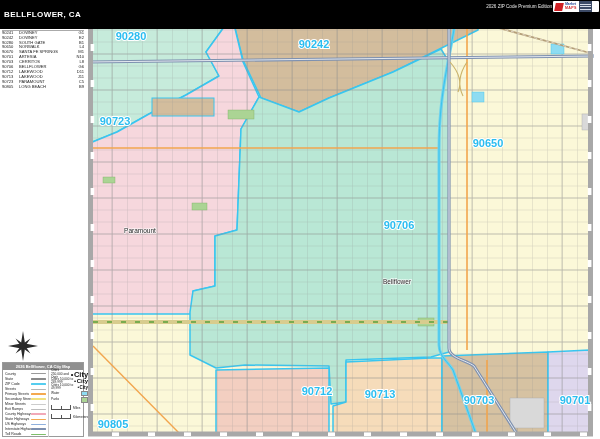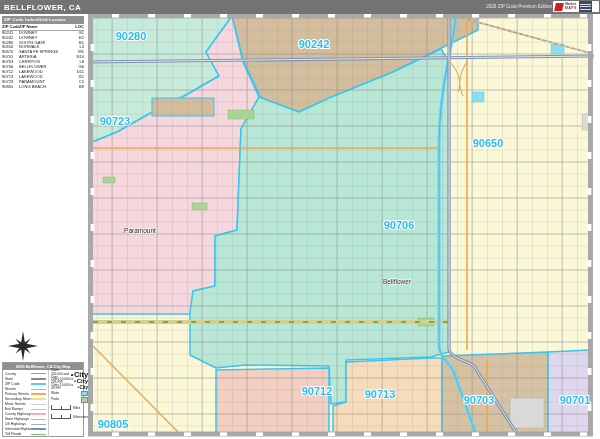--- a/index.html
+++ b/index.html
@@ -1,20 +1,20 @@
 <!DOCTYPE html>
 <html><head>
 <meta charset="utf-8">
 <style>
   html,body{margin:0;padding:0;}
   body{width:600px;height:439px;position:relative;background:#ffffff;
        font-family:"Liberation Sans",sans-serif;overflow:hidden;}
 
   
-  .titlebar{position:absolute;left:0;top:0;width:600px;height:14px;background:#737373;
+  .titlebar{position:absolute;left:0;top:0;width:600px;height:29px;background:#000000;
             display:flex;align-items:center;z-index:5;}
   .titlebar .title{font-size:8px;font-weight:bold;color:#ffffff;margin-left:4px;letter-spacing:.4px;}
   .titlebar .edition{position:absolute;right:48px;top:4px;font-size:4.6px;color:#e8e8e8;}
   .logo-box{position:absolute;right:1px;top:1px;width:44px;height:11px;background:#ffffff;
             border-radius:1px;display:flex;align-items:center;padding:0 1px;}
   .logo-mark{width:8px;height:8px;background:#cf1f24;transform:skewX(-12deg);margin:0 1px;}
   .logo-words{display:flex;flex-direction:column;line-height:3.6px;margin-left:1px;}
   .logo-line1{font-size:3.4px;font-weight:bold;font-style:italic;color:#1d3f94;}
   .logo-line2{font-size:3.6px;font-weight:bold;color:#cf1f24;letter-spacing:.3px;}
   .logo-side{width:11px;height:9px;background:#3c4a66;margin-left:2px;display:flex;

